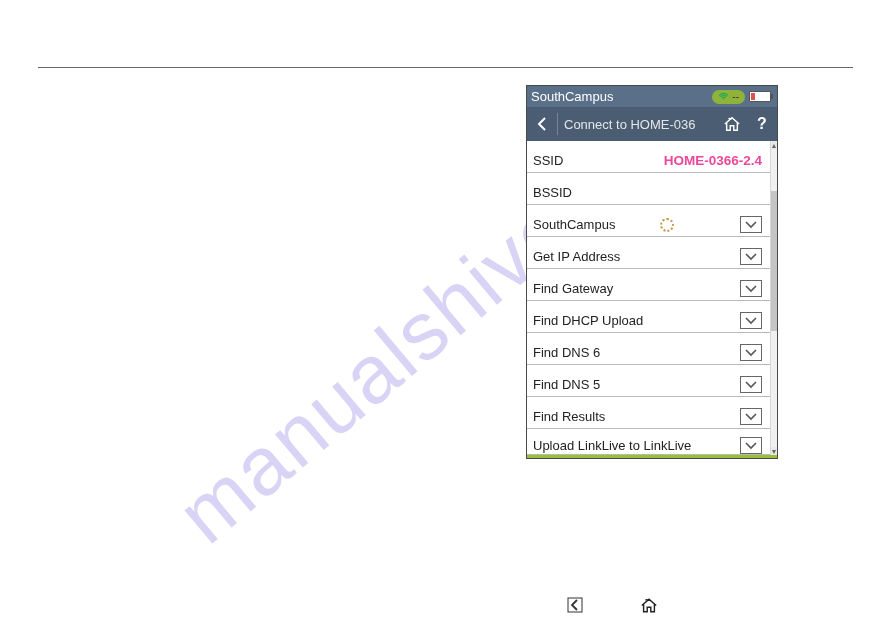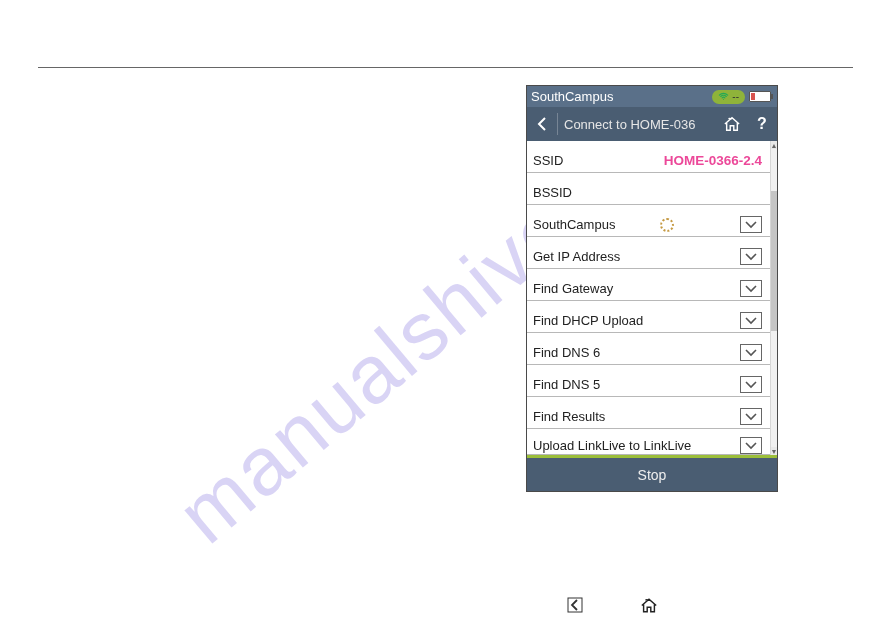--- a/index.html
+++ b/index.html
@@ -334,23 +334,20 @@
     </div>
     <div class="scrollbar">
       <div class="arrow up">▲</div>
       <div class="thumb"></div>
       <div class="arrow dn">▼</div>
     </div>
   </div>
 
   <div class="green-line"></div>
 
-  <div class="footer-btn">
-    <span>Stop</span>
-  </div>
 
 </div>
 
 <div class="page-icons">
   <span class="pi">
     <svg width="16" height="16" viewBox="0 0 16 16">
         <rect x="1" y="1" width="14" height="14" fill="none" stroke="#333" stroke-width="1"></rect>
         <path d="M10 3L5 8l5 5" fill="none" stroke="#333" stroke-width="1.8"></path>
       </svg>
   </span>

